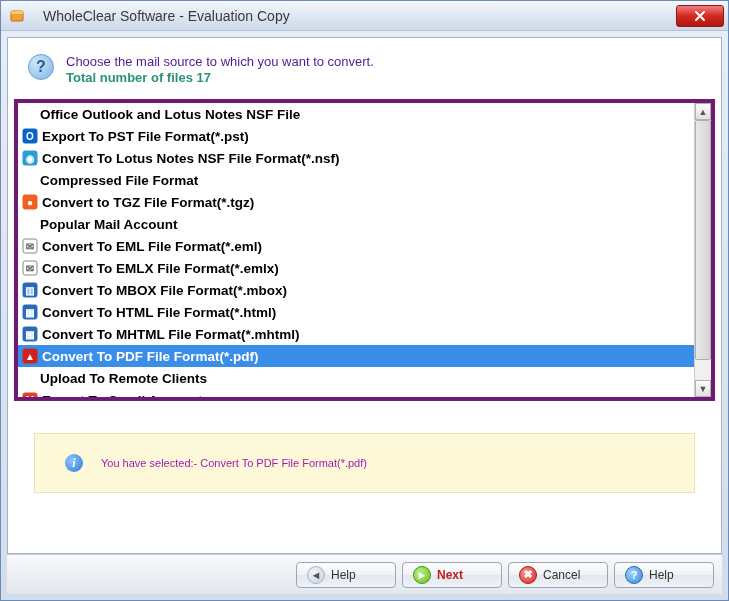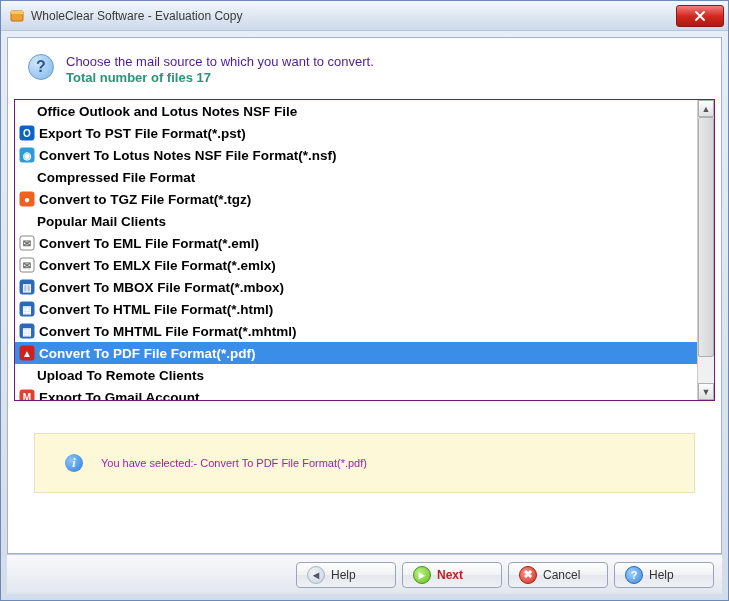--- a/index.html
+++ b/index.html
@@ -1,30 +1,30 @@
 <!DOCTYPE html>
 <html><head>
   <meta charset="utf-8">
   <style>
     * { box-sizing: border-box; margin: 0; padding: 0; font-family: 'Segoe UI', Tahoma, sans-serif; }
     body { background: #d8e1ec; width: 729px; height: 601px; overflow: hidden; }
     .window { width: 100%; height: 100%; background: linear-gradient(to bottom, #e8eef7 0%, #d3dce9 100%); border: 1px solid #6a8bb8; display: flex; flex-direction: column; }
     .titlebar { height: 30px; background: linear-gradient(to bottom, #f5f8fc 0%, #dfe7f2 50%, #cdd9ea 100%); border-bottom: 1px solid #b8c5d9; display: flex; align-items: center; padding: 0 4px 0 8px; }
     .title-icon { width: 16px; height: 16px; margin-right: 6px; display: flex; align-items: center; justify-content: center; }
-    .titlebar-text { font-size: 12px; color: #3a3a3a; flex: 1; }
+    .titlebar-text { font-size: 14px; color: #3a3a3a; flex: 1; margin-left: 12px; }
     .close-btn { width: 48px; height: 22px; background: linear-gradient(to bottom, #f08080 0%, #d42820 50%, #b01810 100%); border: 1px solid #8b1a12; border-radius: 3px; display: flex; align-items: center; justify-content: center; cursor: pointer; }
     .close-btn svg { width: 12px; height: 12px; }
     .content-wrap { flex: 1; padding: 6px; display: flex; flex-direction: column; }
     .content { flex: 1; background: #fff; border: 1px solid #a5b3c8; display: flex; flex-direction: column; }
     .header-info { display: flex; align-items: flex-start; padding: 16px 20px 14px 20px; gap: 12px; }
     .help-icon { width: 26px; height: 26px; border-radius: 50%; background: radial-gradient(circle at 30% 30%, #cfe5f9, #7fb8e8); border: 1px solid #6a9cd4; display: flex; align-items: center; justify-content: center; font-size: 16px; font-weight: bold; color: #2a5a8f; }
     .header-texts { font-size: 13px; }
     .header-main { color: #4c1d95; margin-bottom: 1px; }
     .header-sub { color: #2b9478; font-weight: 600; }
-    .list-container { margin: 0 6px; border: 1px solid #701a75; background: #fff; height: 302px; position: relative; display: flex; }
+    .list-container { margin: 0 6px; border: 4px solid #701a75; background: #fff; height: 302px; position: relative; display: flex; }
     .list-scroll { flex: 1; overflow: hidden; }
     .list-row { display: flex; align-items: center; height: 22px; padding: 0 4px; font-size: 13.5px; font-weight: bold; color: #000; cursor: pointer; gap: 4px; }
     .list-row.group { font-weight: bold; padding-left: 22px; background: #fff; }
     .list-row.selected { background: #3a8ee8; color: #fff; }
     .item-icon { width: 16px; height: 16px; display: flex; align-items: center; justify-content: center; flex-shrink: 0; }
     .scrollbar { width: 17px; background: #f0f0f0; border-left: 1px solid #ccc; display: flex; flex-direction: column; }
     .scroll-btn { height: 17px; background: linear-gradient(to bottom, #fdfdfd, #e0e0e0); border: 1px solid #b0b0b0; display: flex; align-items: center; justify-content: center; font-size: 9px; color: #555; cursor: pointer; }
     .scroll-track { flex: 1; background: #f0f0f0; position: relative; }
     .scroll-thumb { position: absolute; left: 0; right: 0; top: 0; height: 240px; background: linear-gradient(to right, #e8e8e8, #d5d5d5); border: 1px solid #b0b0b0; border-radius: 2px; }
     .status-panel { margin: 32px 26px 22px 26px; height: 60px; background: #fdf9d8; border: 1px solid #e8e2b8; display: flex; align-items: center; padding: 0 30px; gap: 18px; }
@@ -99,21 +99,21 @@
             <div class="list-row">
               <span class="item-icon">
                 <svg viewBox="0 0 16 16" width="16" height="16">
                   <rect x="1" y="1" width="14" height="14" rx="2" fill="#f06020" stroke="#f06020"></rect>
                   <text x="8" y="12" text-anchor="middle" font-size="10" font-weight="bold" fill="#fff">●</text>
                 </svg>
               </span>
               <span>Convert to TGZ File Format(*.tgz)</span>
             </div>
             <div class="list-row group">
-              <span>Popular Mail Clients</span>
+              <span>Popular Mail Account</span>
             </div>
             <div class="list-row">
               <span class="item-icon">
                 <svg viewBox="0 0 16 16" width="16" height="16">
                   <rect x="1" y="1" width="14" height="14" rx="2" fill="#ffffff" stroke="#888"></rect>
                   <text x="8" y="12" text-anchor="middle" font-size="10" font-weight="bold" fill="#666">✉</text>
                 </svg>
               </span>
               <span>Convert To EML File Format(*.eml)</span>
             </div>

